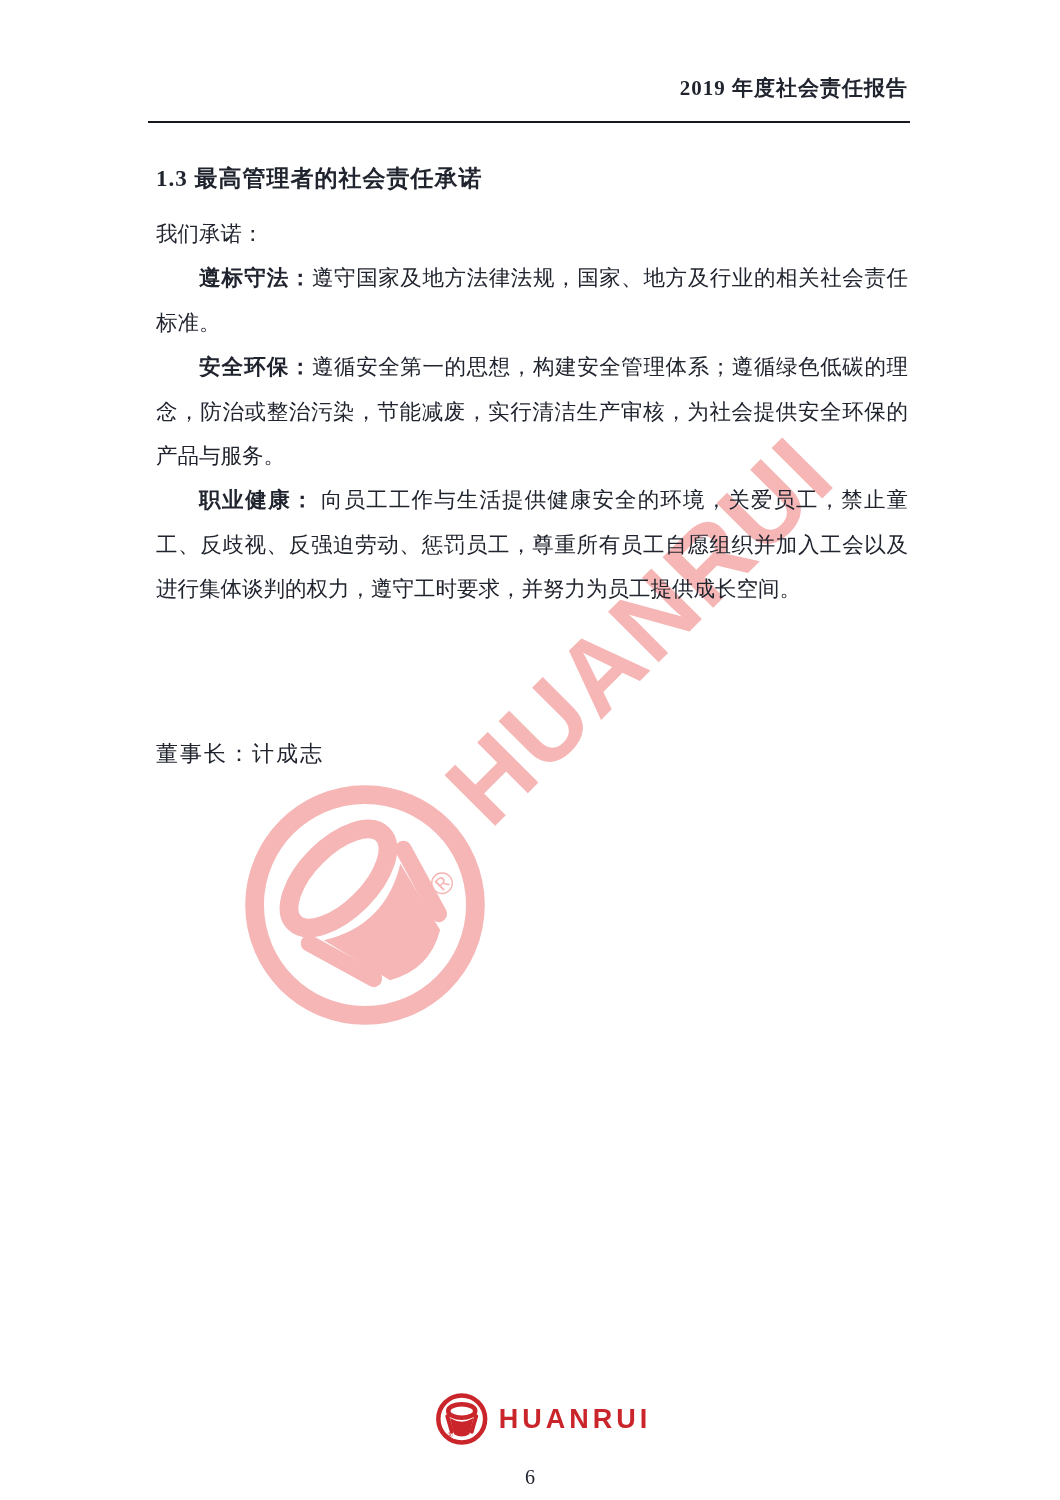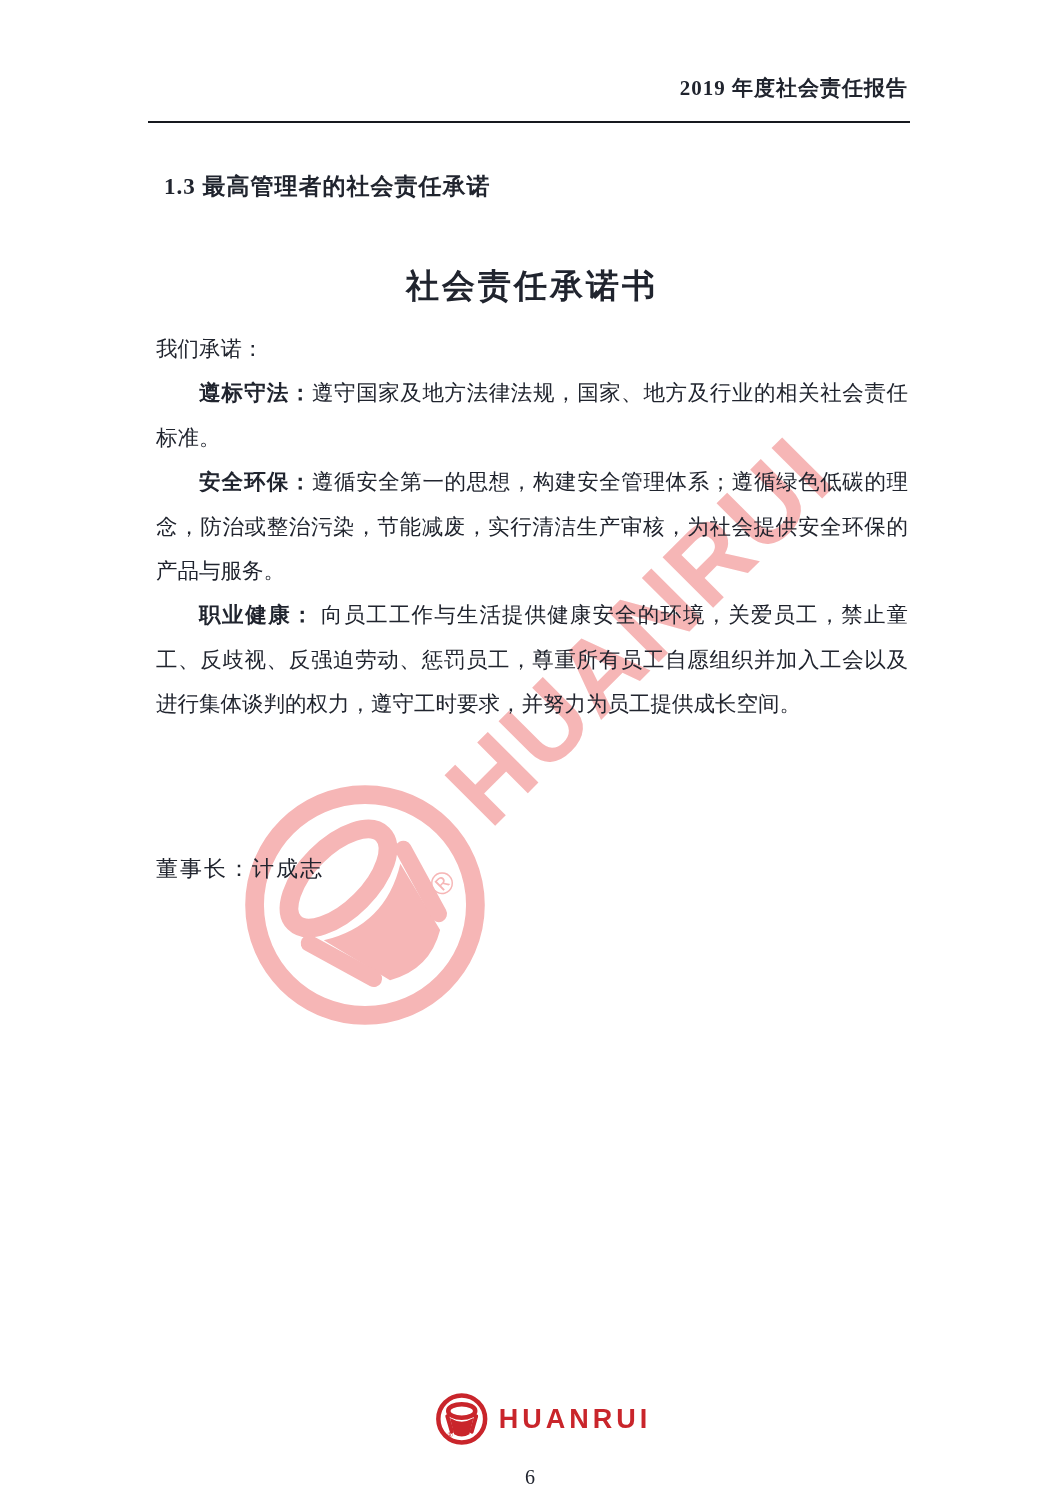--- a/index.html
+++ b/index.html
@@ -41,21 +41,21 @@
     margin-left:16px;
     font-family:"Liberation Sans","DejaVu Sans",sans-serif;
     font-weight:700;font-size:104px;letter-spacing:2px;
     color:var(--watermark-pink);
     white-space:nowrap;
   }
 
   
   .content{position:absolute;left:156px;top:163px;width:752px;z-index:1;}
   .section-heading{
-    margin:8px;font-size:23px;font-weight:bold;letter-spacing:1px;
+    margin:0;font-size:23px;font-weight:bold;letter-spacing:1px;
   }
   .doc-title{
     margin:62px 0 0 0;text-align:center;
     font-size:33px;font-weight:bold;letter-spacing:3px;
   }
   .body-text{
     margin-top:18px;
     font-size:21.5px;line-height:44px;
     text-align:justify;
   }
@@ -102,21 +102,20 @@
       <text x="88" y="84" font-size="15" fill="var(--watermark-pink)" font-family="Liberation Sans, sans-serif">®</text>
     </svg>
     <div class="wm-text">HUANRUI</div>
   </div>
 
   <div class="header-title">2019 年度社会责任报告</div>
   <div class="header-rule"></div>
 
   <div class="content">
     <h2 class="section-heading">1.3 最高管理者的社会责任承诺</h2>
-    <h1 class="doc-title">社会责任承诺书</h1>
     <div class="body-text" id="paragraphs">
         <p class="">我们承诺：</p>
         <p class="indent"><b>遵标守法：</b>遵守国家及地方法律法规，国家、地方及行业的相关社会责任标准。</p>
         <p class="indent"><b>安全环保：</b>遵循安全第一的思想，构建安全管理体系；遵循绿色低碳的理念，防治或整治污染，节能减废，实行清洁生产审核，为社会提供安全环保的产品与服务。</p>
         <p class="indent"><b>职业健康：</b> 向员工工作与生活提供健康安全的环境，关爱员工，禁止童工、反歧视、反强迫劳动、惩罚员工，尊重所有员工自愿组织并加入工会以及进行集体谈判的权力，遵守工时要求，并努力为员工提供成长空间。</p>
       </div>
     <div class="signature">董事长：计成志</div>
   </div>
 
   <div class="footer-logo">

